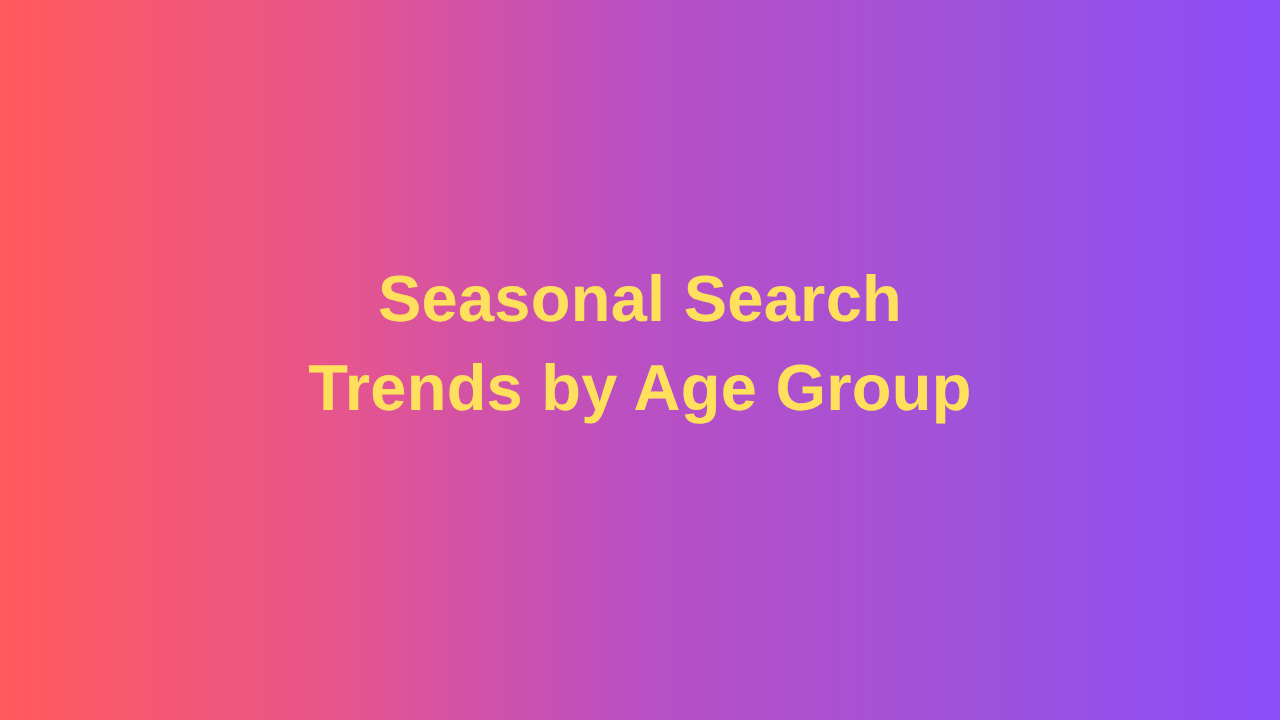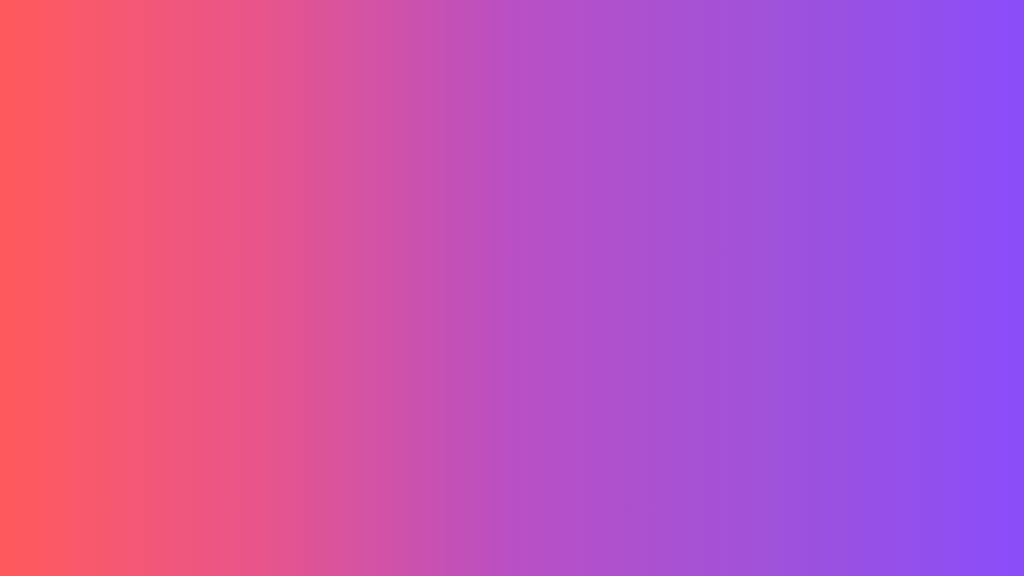--- a/index.html
+++ b/index.html
@@ -66,14 +66,18 @@
     text-rendering: optimizeLegibility;
   }
 </style>
 </head>
 <body>
 
 <div class="slide">
 
   <div class="slide-bg" style="background: linear-gradient(90deg, rgb(255, 90, 92) 0%, rgb(233, 85, 138) 25%, rgb(185, 79, 196) 50%, rgb(160, 82, 217) 75%, rgb(138, 77, 250) 100%);"></div>
 
+  <div class="title-block">
+    <h1 class="slide-title" style="color: rgb(255, 224, 92); font-size: 52px; line-height: 71px; text-align: center;">Seasonal Search
+Trends by Age Group</h1>
+  </div>
 
 </div>
 
 </body></html>

